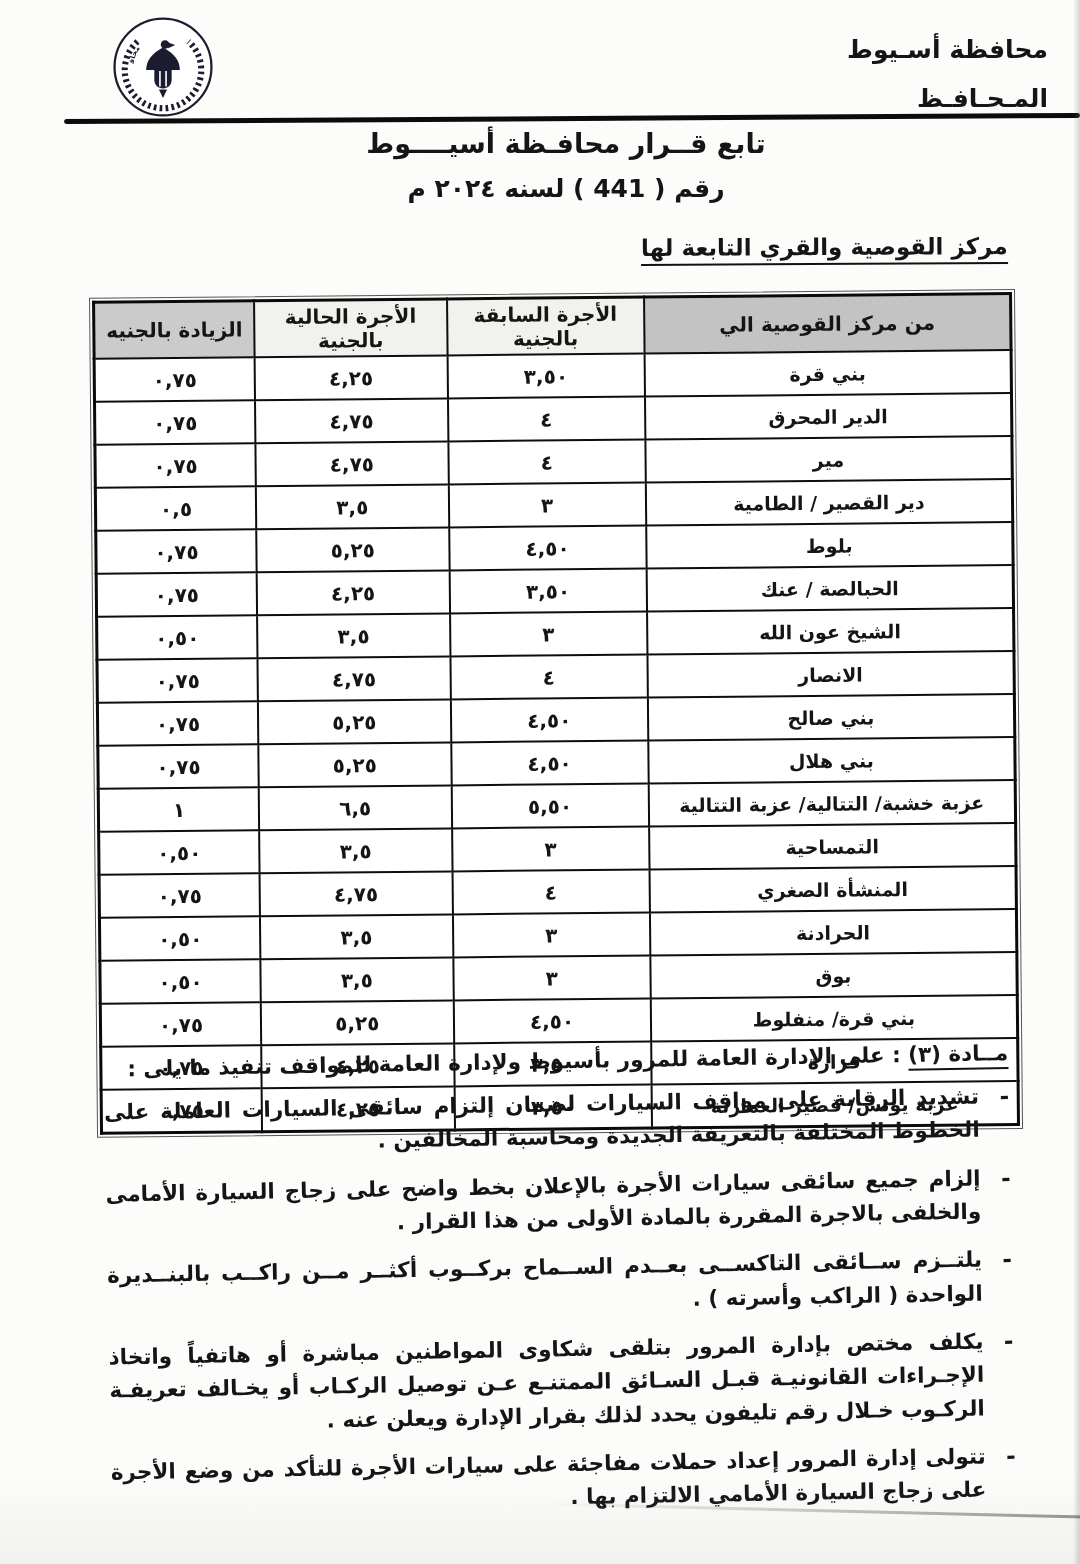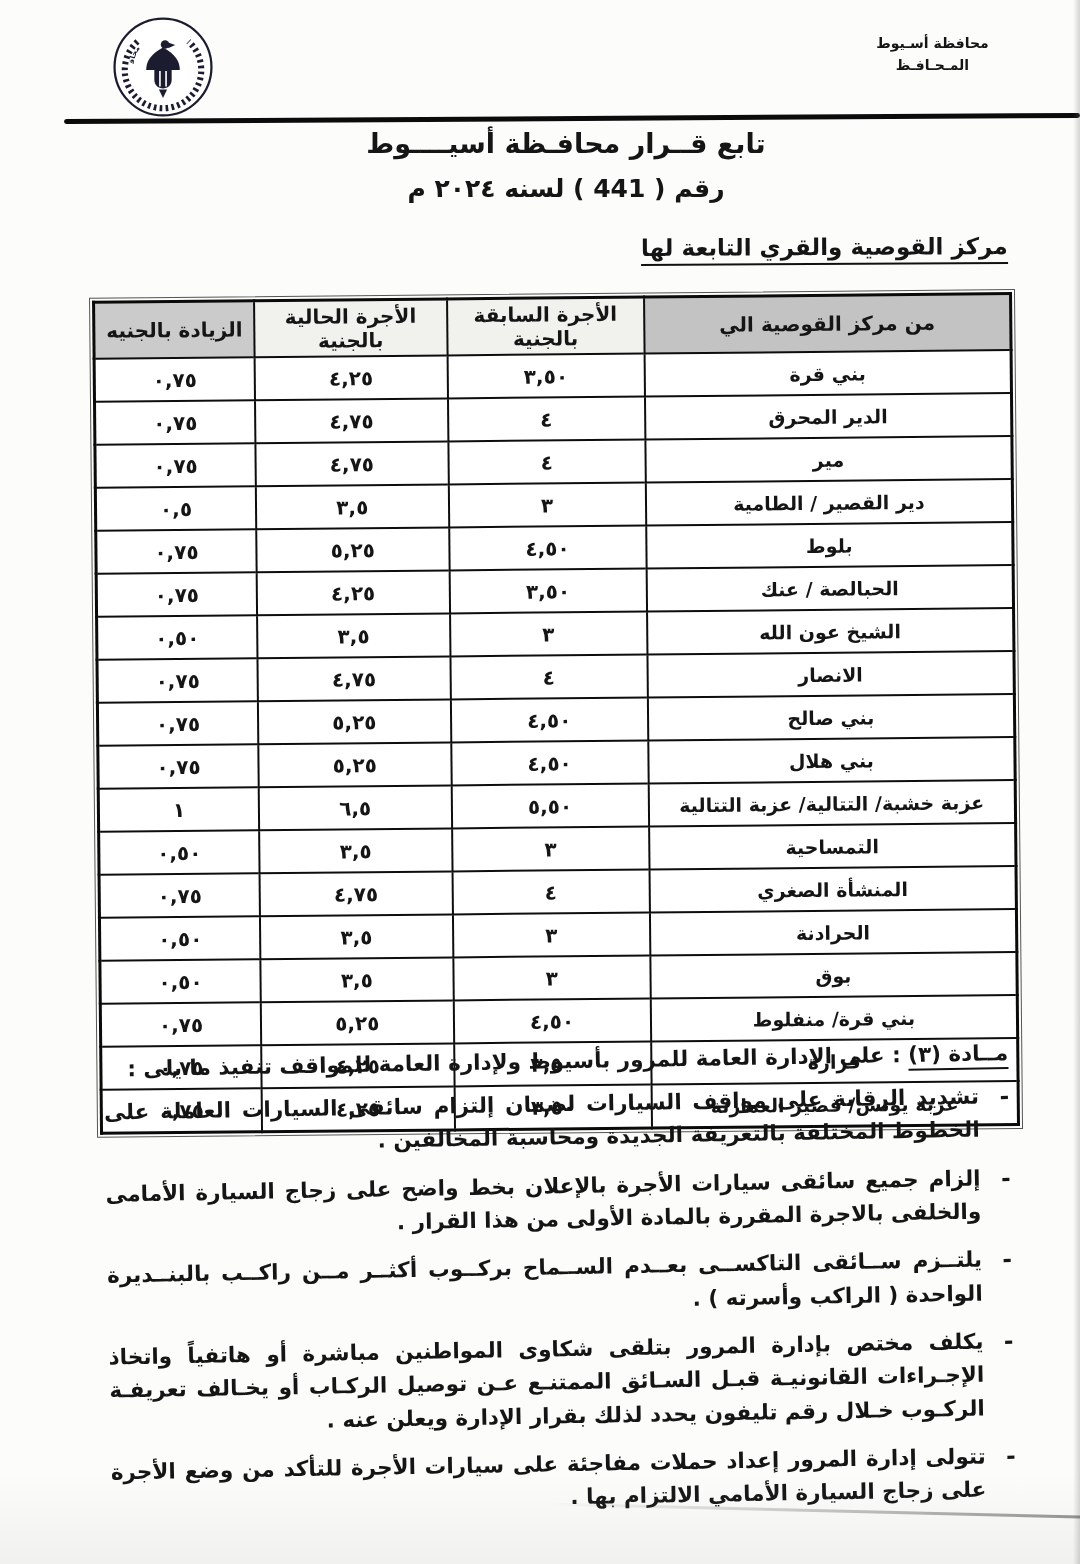--- a/index.html
+++ b/index.html
@@ -18,24 +18,24 @@
     background:linear-gradient(to left, rgba(110,110,110,.28), rgba(110,110,110,0));}
   .edge-bottom{position:absolute;right:-6px;bottom:52px;width:540px;height:3px;
     background:linear-gradient(to right, rgba(80,80,80,0), rgba(60,60,60,.55));
     transform:rotate(1.4deg);}
   .smudge{position:absolute;left:0;bottom:0;width:100%;height:90px;
     background:linear-gradient(to bottom, rgba(140,140,140,0), rgba(140,140,140,.10));}
 
   
   .emblem{position:absolute;left:112px;top:16px;width:102px;height:102px;}
   .letterhead-text{
-    position:absolute;right:40px;top:34px;width:215px;
-    text-align:center;font-weight:bold;font-size:14px;line-height:1.3;
-  }
-  .letterhead-text .office{margin-top:4px;letter-spacing:0;}
+    position:absolute;right:32px;top:34px;width:215px;
+    text-align:right;font-weight:bold;font-size:25px;line-height:1.3;
+  }
+  .letterhead-text .office{margin-top:16px;letter-spacing:0;}
   .divider{
     position:absolute;left:64px;right:0;top:116px;height:5px;background:#0b0b0b;
     transform:rotate(-0.35deg);border-radius:3px;
   }
 
   
   .title1,.title2{
     position:absolute;left:8px;right:0;text-align:center;font-weight:bold;
     padding-left:44px;
   }

